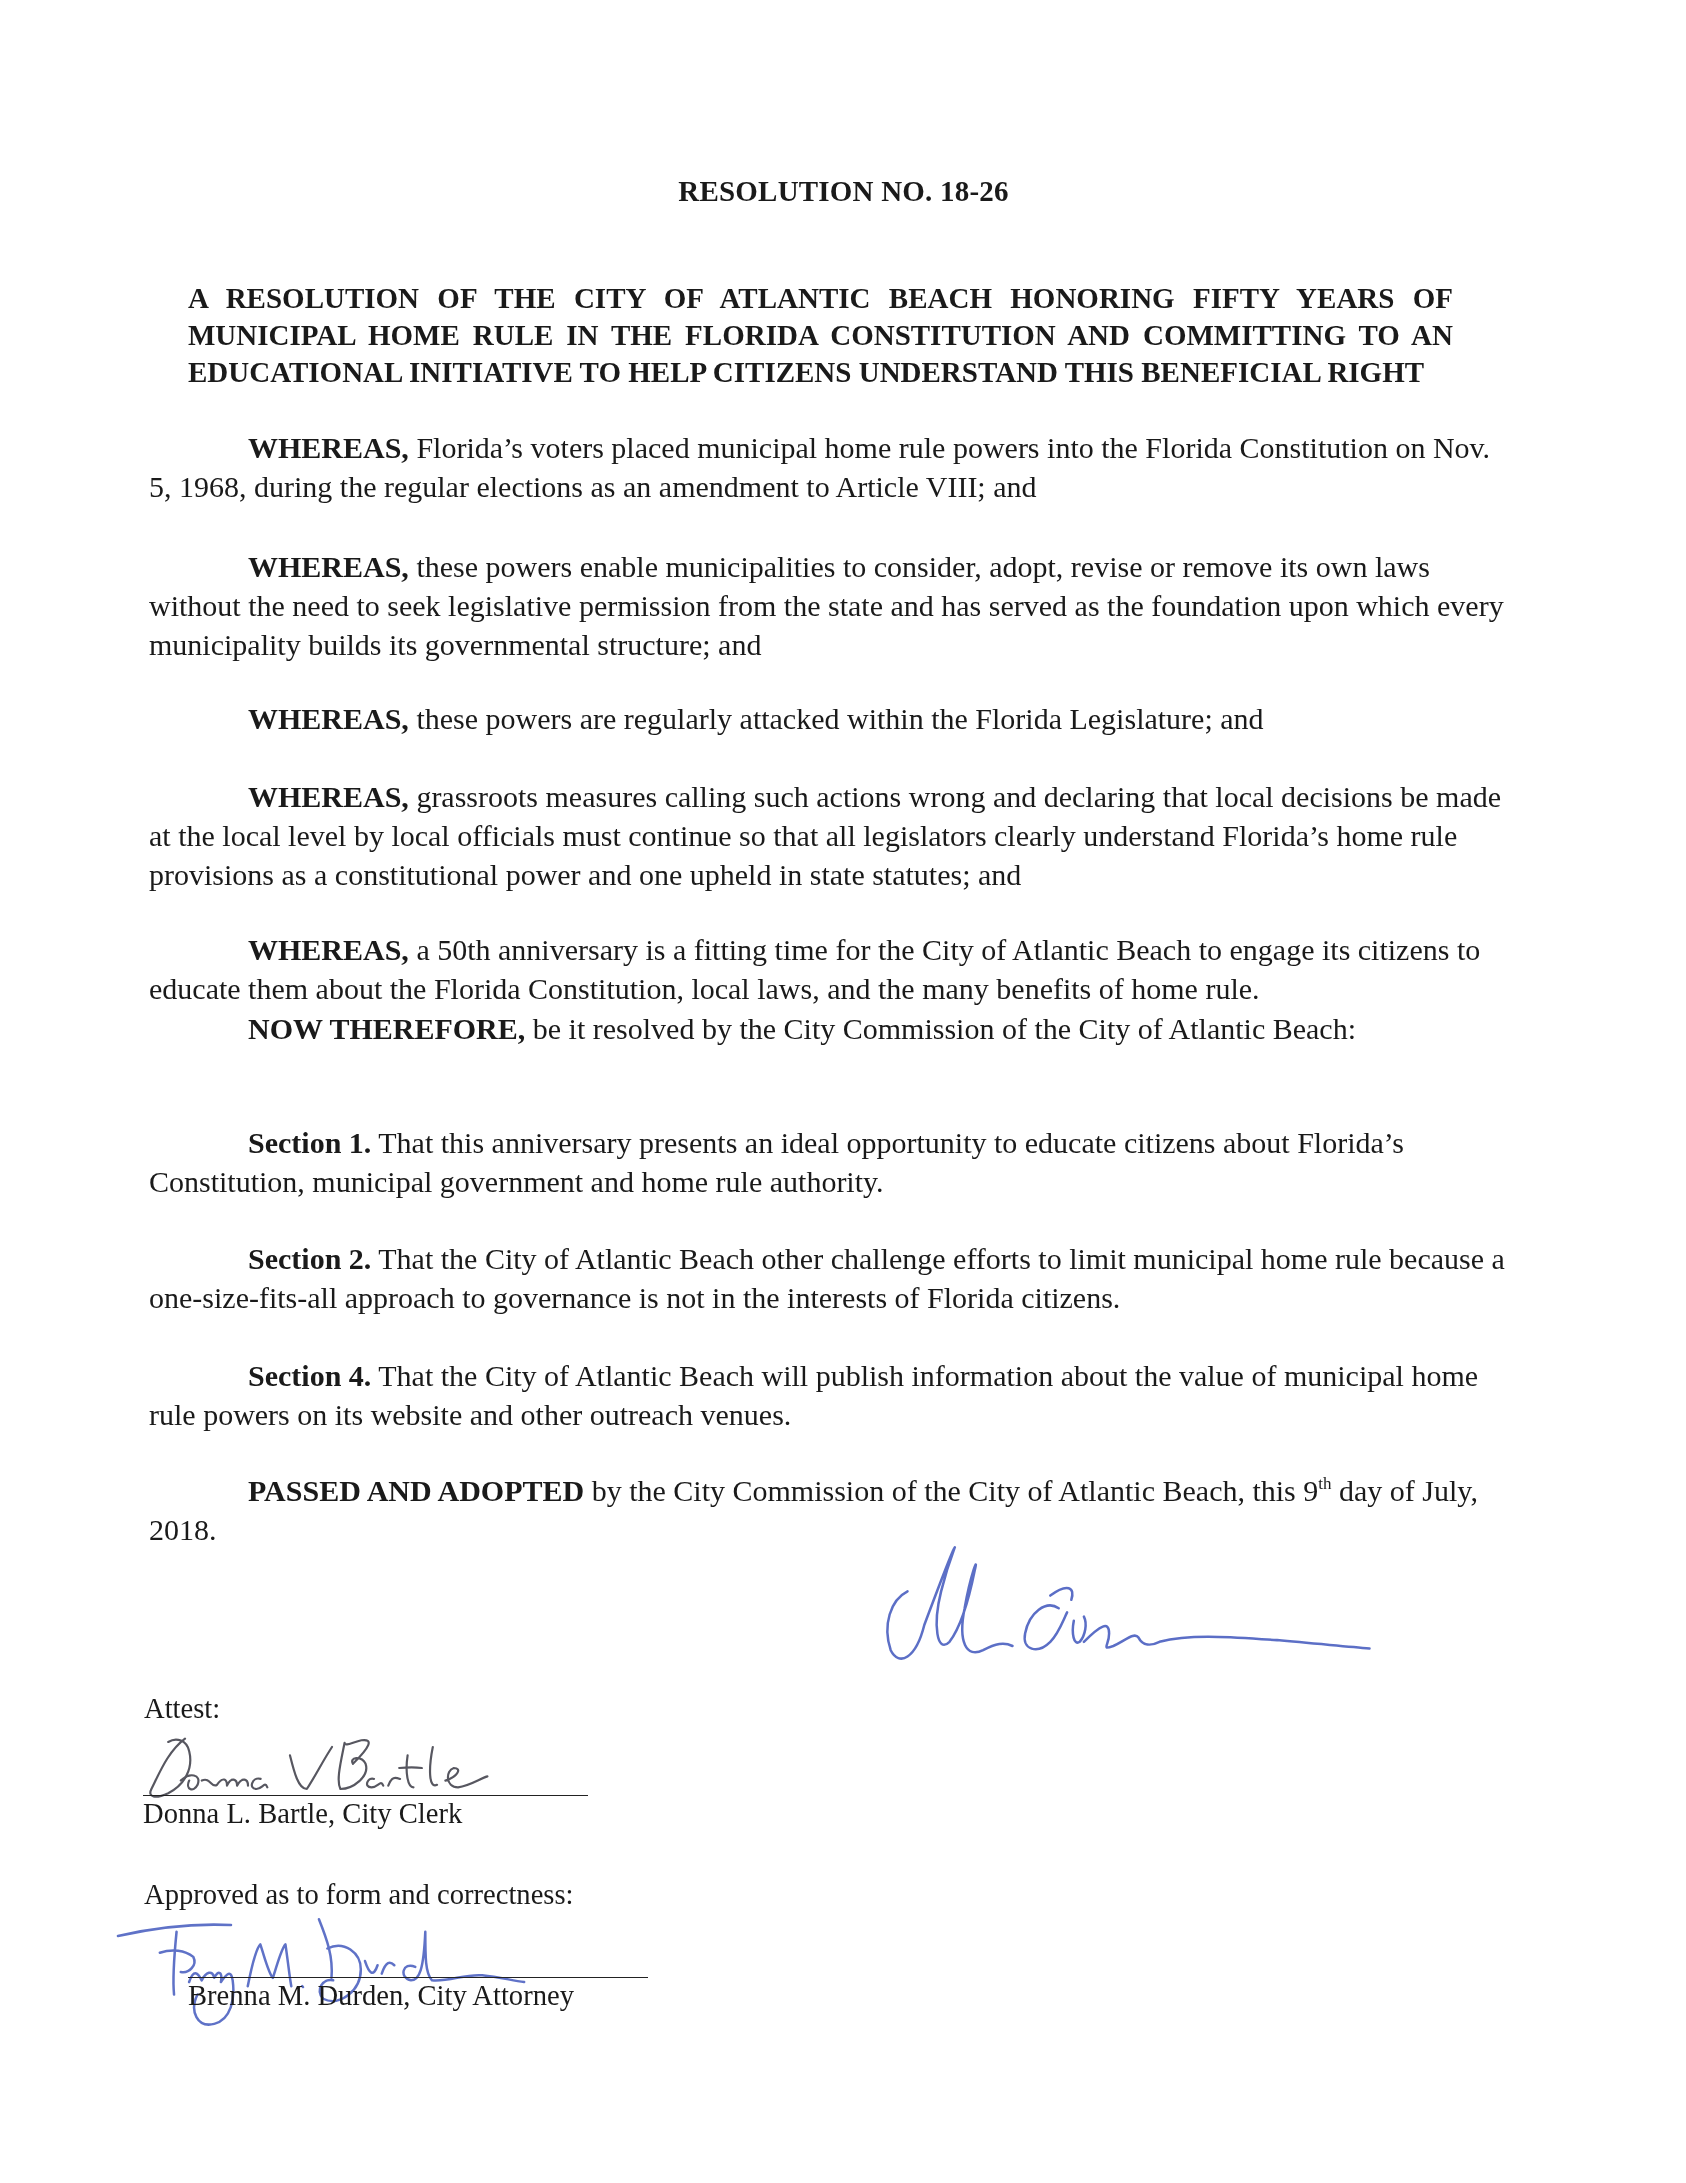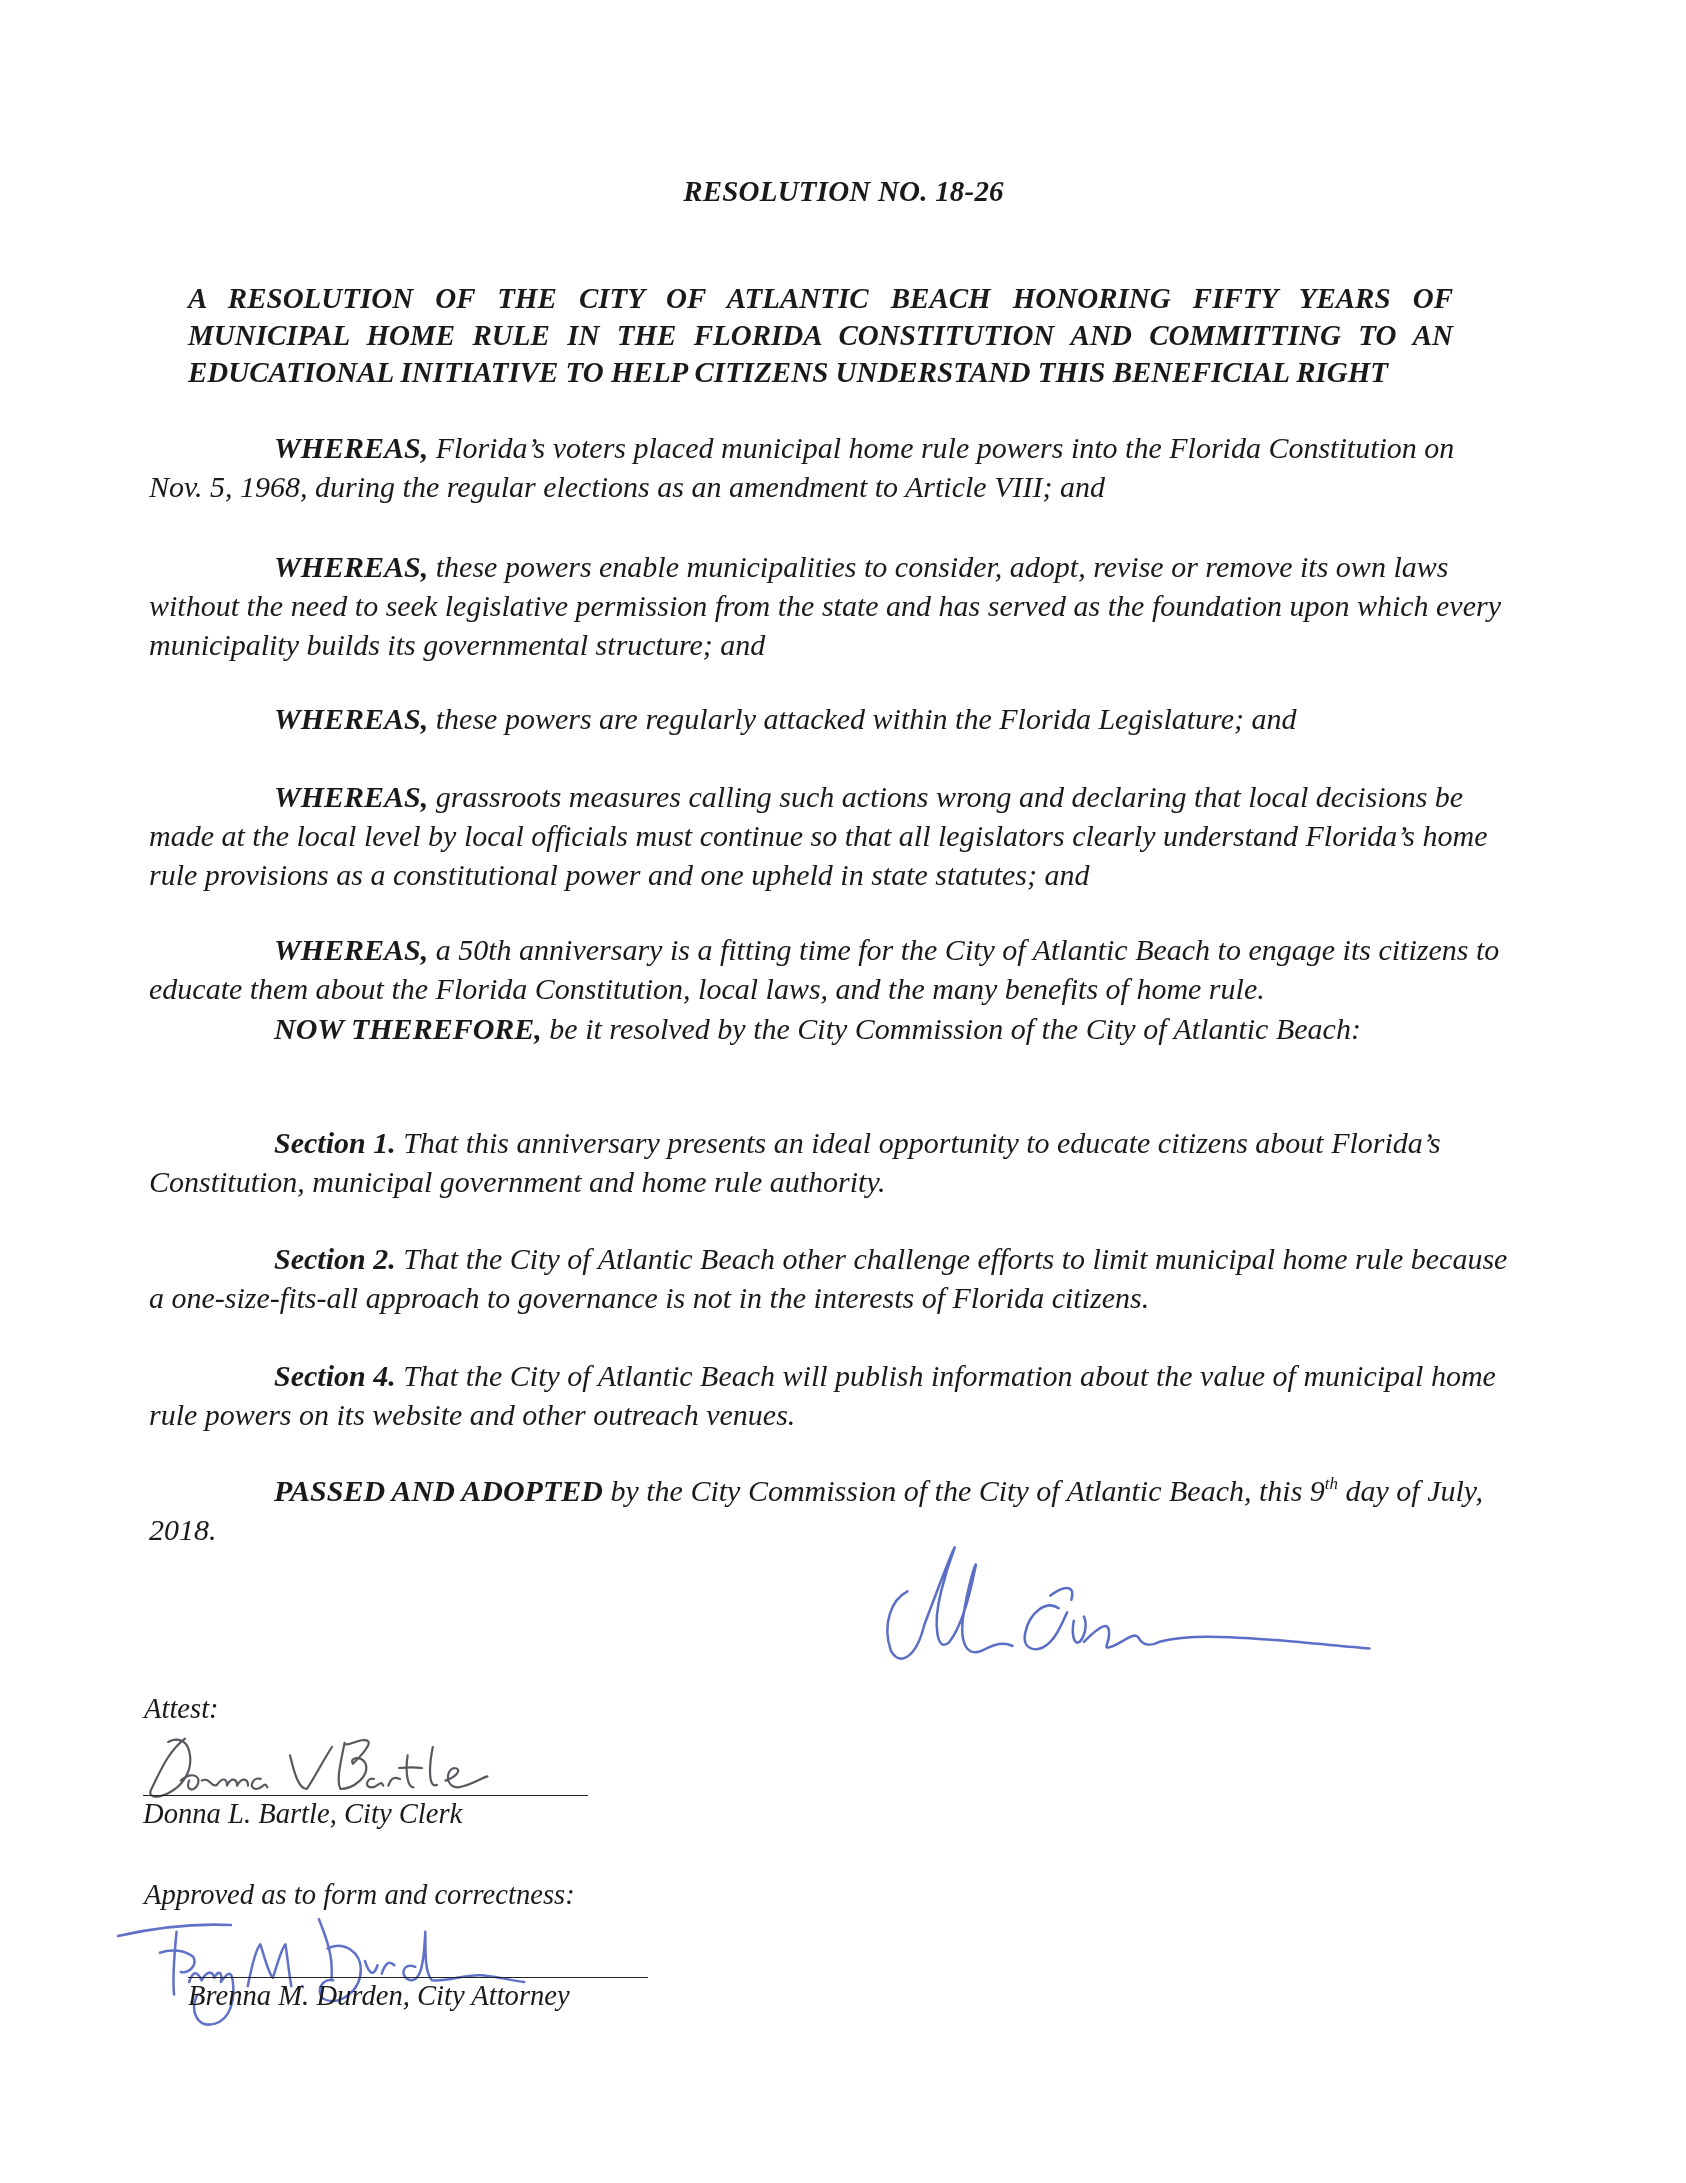--- a/index.html
+++ b/index.html
@@ -14,21 +14,20 @@
       overflow: hidden;
       font-family: "Liberation Serif", "DejaVu Serif", serif;
       color: #1a1a1a;
     }
     .page {
       position: absolute;
       left: 0; top: 0;
       width: 1419px;
       height: 2183px;
       background: #ffffff;
-      font-style: italic;
     }
     .title {
       position: absolute;
       top: 175px;
       left: 0;
       width: 1687px;
       text-align: center;
       font-weight: bold;
       font-size: 29px;
       letter-spacing: 0.2px;
@@ -52,21 +51,20 @@
       font-size: 30px;
       line-height: 39px;
       text-align: left;
     }
     .para .indent {
       display: inline-block;
       width: 99px;
     }
     .para b {
       font-weight: bold;
-      margin-left: 26px;
     }
     .para sup {
       font-size: 17px;
       vertical-align: 11.8px;
       line-height: 0;
     }
     .sig-block {
       position: absolute;
       font-size: 28.6px;
     }

